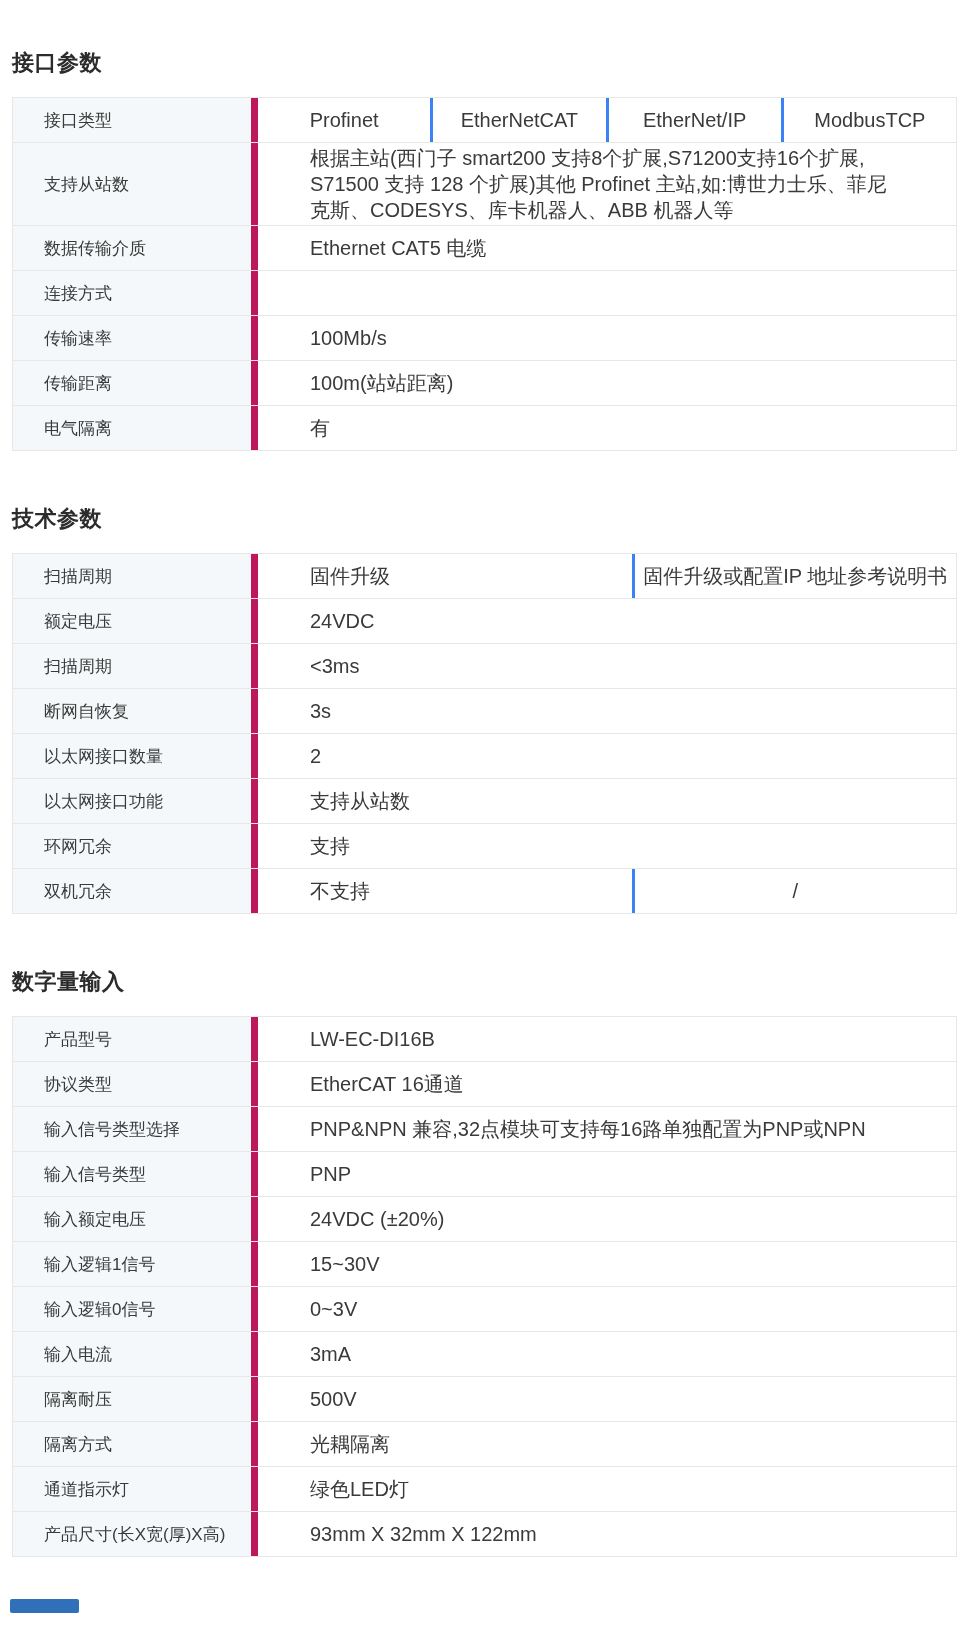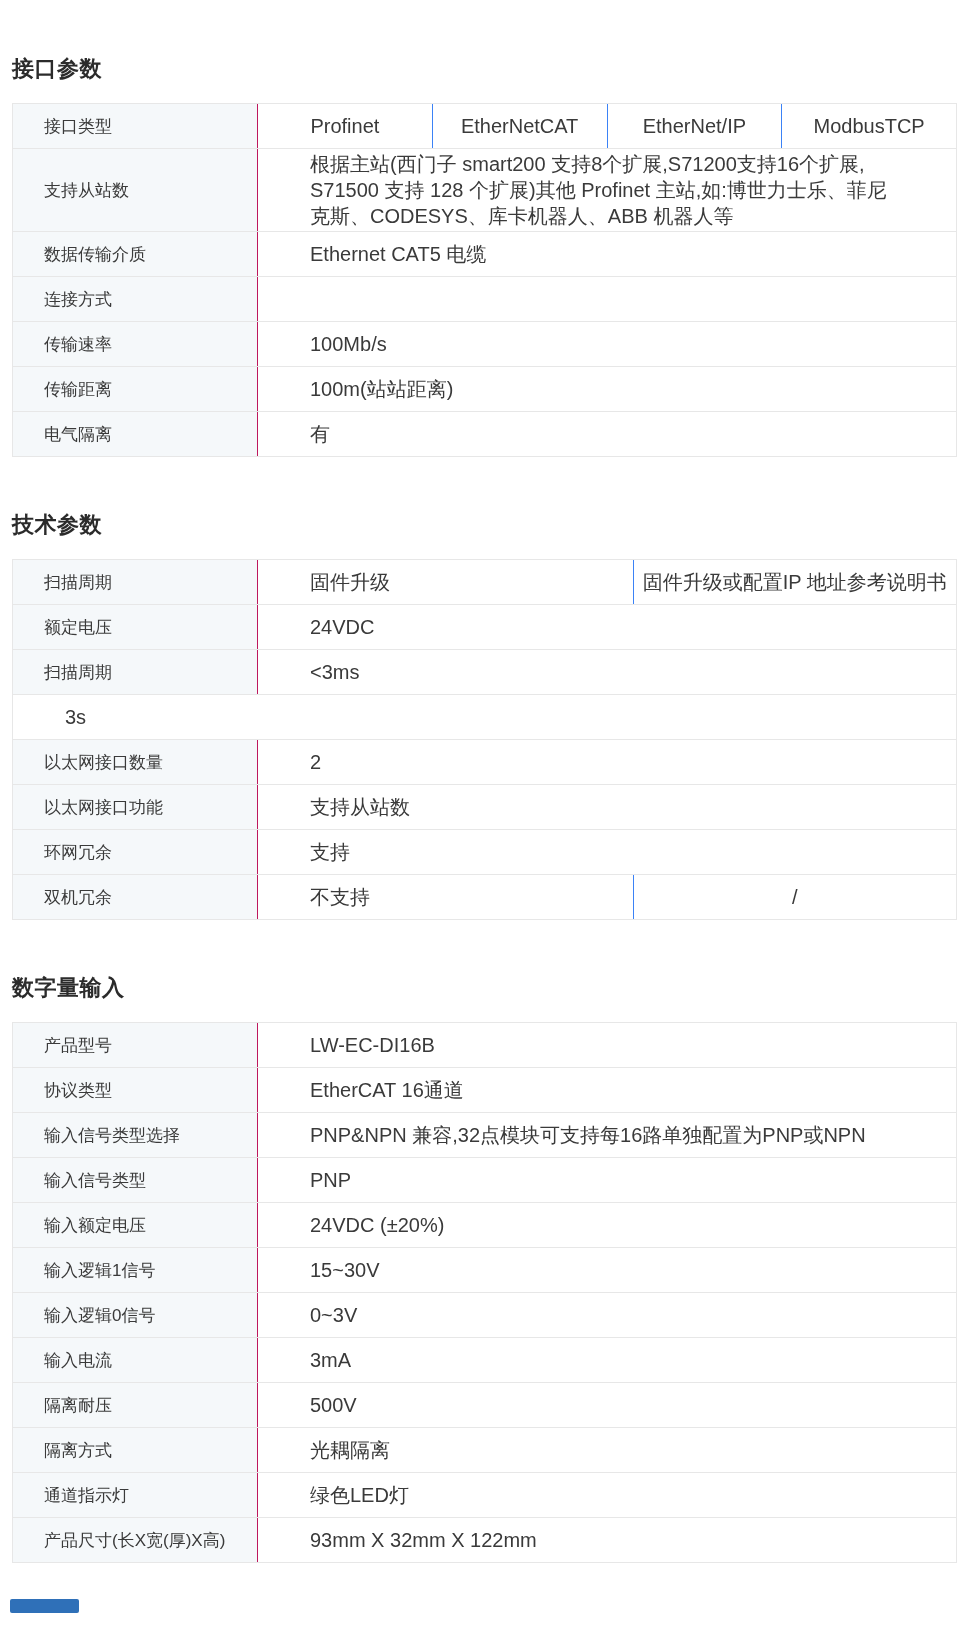--- a/index.html
+++ b/index.html
@@ -2,51 +2,51 @@
 <html><head>
 <meta charset="utf-8">
 <style>
   html,body{margin:0;padding:0;}
   body{
     width:969px;height:1626px;overflow:hidden;position:relative;
     background:#ffffff;
     font-family:"Liberation Sans","DejaVu Sans",sans-serif;
     color:#3a3a3a;
   }
-  #content{padding-top:49px;margin-top:6px;}
+  #content{padding-top:49px;}
   .section{margin:0 12px;}
   .section + .section{margin-top:54px;}
   .section-title{
     font-size:22px;font-weight:bold;color:#2b2b2b;
     line-height:27px;margin:0 0 21px 0;letter-spacing:0.5px;
   }
   .spec-table{
     border:1px solid #e7e7e7;
     background:#ffffff;
   }
   .trow{display:flex;align-items:stretch;}
   .trow + .trow{border-top:1px solid #e7e7e7;}
   .label-cell{
     width:245px;flex:0 0 245px;box-sizing:border-box;
     background:#f5f8fa;
-    border-right:1px solid #be185d;
+    border-right:7px solid #be185d;
     display:flex;align-items:center;
     padding:0 10px 0 31px;
     font-size:17px;color:#3a3a3a;
     min-height:44px;
   }
   .value-area{flex:1;display:flex;align-items:stretch;}
   .value-cell{
     flex:1;box-sizing:border-box;
     display:flex;align-items:center;
     min-height:44px;
     font-size:20px;color:#3a3a3a;
     white-space:pre-line;
   }
-  .value-cell + .value-cell{border-left:1px solid #3b82f6;}
+  .value-cell + .value-cell{border-left:3px solid #3b82f6;}
   .align-left{padding:0 16px 0 52px;justify-content:flex-start;text-align:left;}
   .align-center{padding:0 8px;justify-content:center;text-align:center;}
   .multiline{line-height:26px;padding-top:2px;padding-bottom:2px;}
   .footer-bar{
     position:absolute;left:10px;top:1599px;
     width:69px;height:14px;border-radius:2px;
     background:#2f70b8;
   }
 </style>
 </head>
@@ -118,20 +118,21 @@
             <div class="value-cell align-left">24VDC</div>
           </div>
         </div>
         <div class="trow">
           <div class="label-cell">扫描周期</div>
           <div class="value-area">
             <div class="value-cell align-left">&lt;3ms</div>
           </div>
         </div>
         <div class="trow">
+          <div class="label-cell">断网自恢复</div>
           <div class="value-area">
             <div class="value-cell align-left">3s</div>
           </div>
         </div>
         <div class="trow">
           <div class="label-cell">以太网接口数量</div>
           <div class="value-area">
             <div class="value-cell align-left">2</div>
           </div>
         </div>

